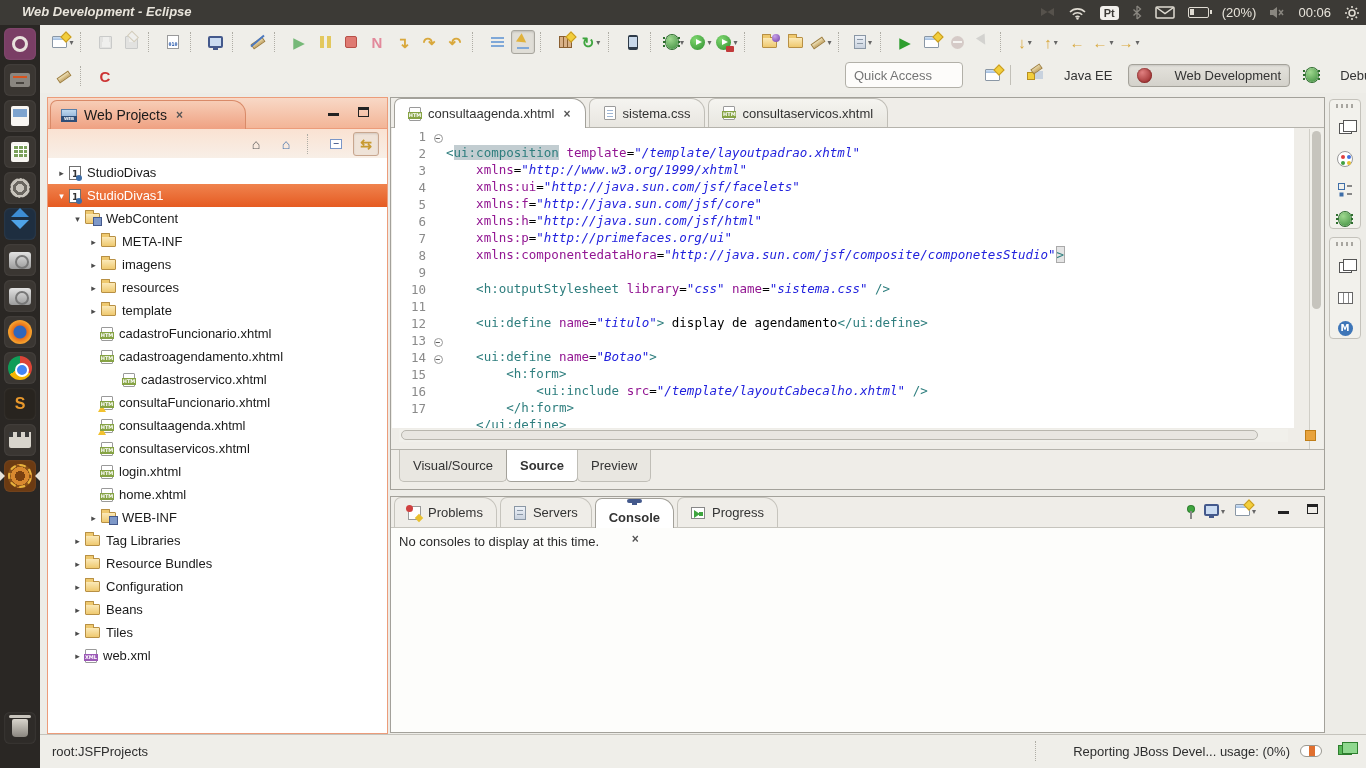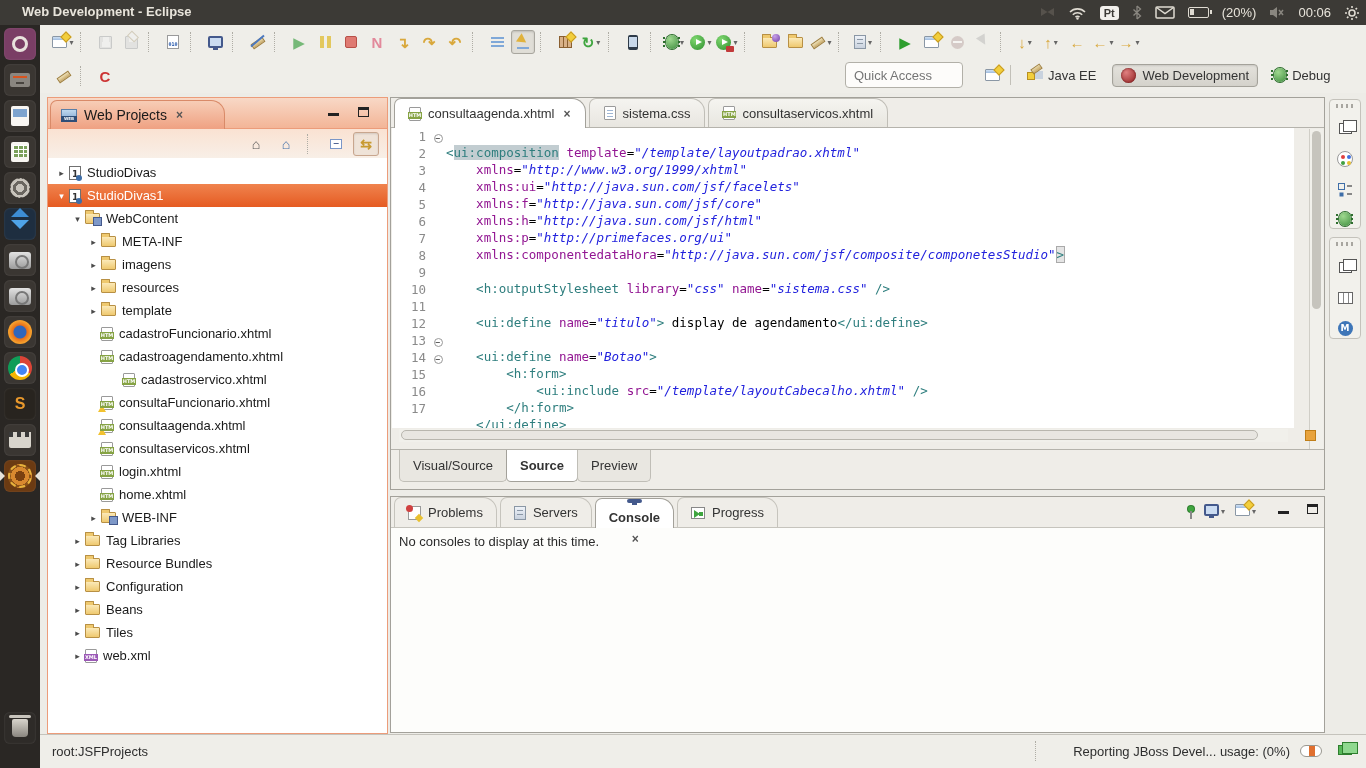--- a/index.html
+++ b/index.html
@@ -2,21 +2,21 @@
 <html><head>
 <meta charset="utf-8">
 <style>
   * { margin:0; padding:0; box-sizing:border-box; }
   html,body { width:1366px; height:768px; overflow:hidden; font-family:"Liberation Sans",sans-serif; }
   .screen { position:absolute; top:0; left:0; width:1366px; height:768px; background:#EDECE7; }
   .abs { position:absolute; }
 
   
   .topbar { top:0; left:0; width:1366px; height:25px; background:#3C3A36; color:#E8E4DB; }
-  .topbar .title { position:absolute; left:22px; top:4px; font-size:13px; font-weight:bold; }
+  .topbar .title { position:absolute; left:22px; top:4px; font-size:13px; font-weight:bold;font-style:italic; }
   .tray { position:absolute; right:6px; top:0; height:25px; display:flex; align-items:center; gap:13px; }
   .tray svg { display:block; }
   .kbd-badge { background:#F2F0EC; color:#3C3A36; font-size:11px; font-weight:bold; padding:1px 4px; border-radius:3px; }
   .tray-text { font-size:13px; color:#E8E4DB; }
   .clock { font-size:13px; }
 
   
   .launcher { top:25px; left:0; width:40px; height:743px; background:#2A2724; }
   .ltile { position:absolute; left:4px; width:32px; height:32px; border-radius:6px; display:flex; align-items:center; justify-content:center; background:#3A3632; box-shadow:inset 0 0 2px rgba(255,255,255,.15); font-size:15px; }
   .ltile.active::before { content:""; position:absolute; left:-4px; top:11px; border-top:5px solid transparent; border-bottom:5px solid transparent; border-left:5px solid #E6E2DA; }
@@ -133,28 +133,28 @@
   .glyph-link { color:#C89A30; font-weight:bold; font-size:14px; }
   .glyph-home { color:#555; font-size:14px; font-weight:bold; }
 
   
   .wbtn-min { width:11px; height:9px; border-bottom:3px solid #222; }
   .wbtn-max { width:11px; height:10px; border:1px solid #222; border-top:3px solid #222; }
 
   
   .qa-input { position:absolute; left:845px; top:62px; width:118px; height:26px; border:1px solid #B2B0A8; border-radius:4px; background:#FDFCFA; font-size:13px; color:#8A8880; padding:0 8px; font-family:"Liberation Sans",sans-serif; }
   .persp { position:absolute; top:61px; height:28px; display:flex; align-items:center; font-size:13px; color:#333; }
-  .persp-btn { display:inline-flex; align-items:center; gap:6px; padding:3px 8px; border-radius:4px; margin-left:8px; white-space:nowrap; }
+  .persp-btn { display:inline-flex; align-items:center; gap:22px; padding:3px 8px; border-radius:4px; margin-left:8px; white-space:nowrap; }
   .persp-btn.active { background:linear-gradient(#E4E2DC,#D4D2CB); border:1px solid #A4A29A; box-shadow:inset 0 1px 2px rgba(0,0,0,.12); }
   .persp-sep { width:1px; height:20px; background:#C2C0B8; margin-left:10px; }
 
   
   .wp-panel { left:47px; top:97px; width:341px; height:637px; border:1px solid #EC9C7A; background:#fff; }
   .wp-header { position:absolute; left:0; top:0; right:0; height:31px; background:linear-gradient(#F8D8C6,#F3B597); border-bottom:1px solid #EC9C7A; }
-  .wp-tab { position:absolute; left:2px; top:2px; width:175px; height:29px; background:linear-gradient(#F7CDB6,#EFA182); border:1px solid #D98A68; border-bottom:none; border-radius:7px 14px 0 0; display:flex; align-items:center; gap:7px; padding:0 10px; font-size:14px; color:#1A1A1A; }
+  .wp-tab { position:absolute; left:2px; top:2px; width:196px; height:29px; background:linear-gradient(#F7CDB6,#EFA182); border:1px solid #D98A68; border-bottom:none; border-radius:7px 14px 0 0; display:flex; align-items:center; gap:7px; padding:0 10px; font-size:14px; color:#1A1A1A; }
   .wp-min, .wp-max { position:absolute; top:9px; display:flex; }
   .wp-toolbar { position:absolute; left:0; top:31px; right:0; height:29px; background:linear-gradient(#FAE2D2,#F8EFE7); display:flex; align-items:center; justify-content:flex-end; padding-right:8px; gap:4px; }
   .wp-toolbtn { position:relative; width:26px; height:24px; display:inline-flex; align-items:center; justify-content:center; border-radius:3px; }
   .wp-toolbtn.pressed { background:#EFE3D8; border:1px solid #C8A68E; box-shadow:inset 0 1px 2px rgba(0,0,0,.12); }
   .wp-tree { position:absolute; left:0; top:60px; right:0; bottom:0; background:#fff; overflow:hidden; padding-top:3px; }
   .tree-row { height:23px; display:flex; align-items:center; font-size:13px; color:#1A1A1A; white-space:nowrap; }
   .tree-row.selected { background:linear-gradient(#F0834E,#E55B22); color:#fff; }
   .tree-arrow { width:15px; text-align:center; font-size:9px; color:#4A4A4A; flex:none; }
   .tree-row.selected .tree-arrow { color:#fff; }
   .tree-ic { flex:none; margin-right:6px; }

